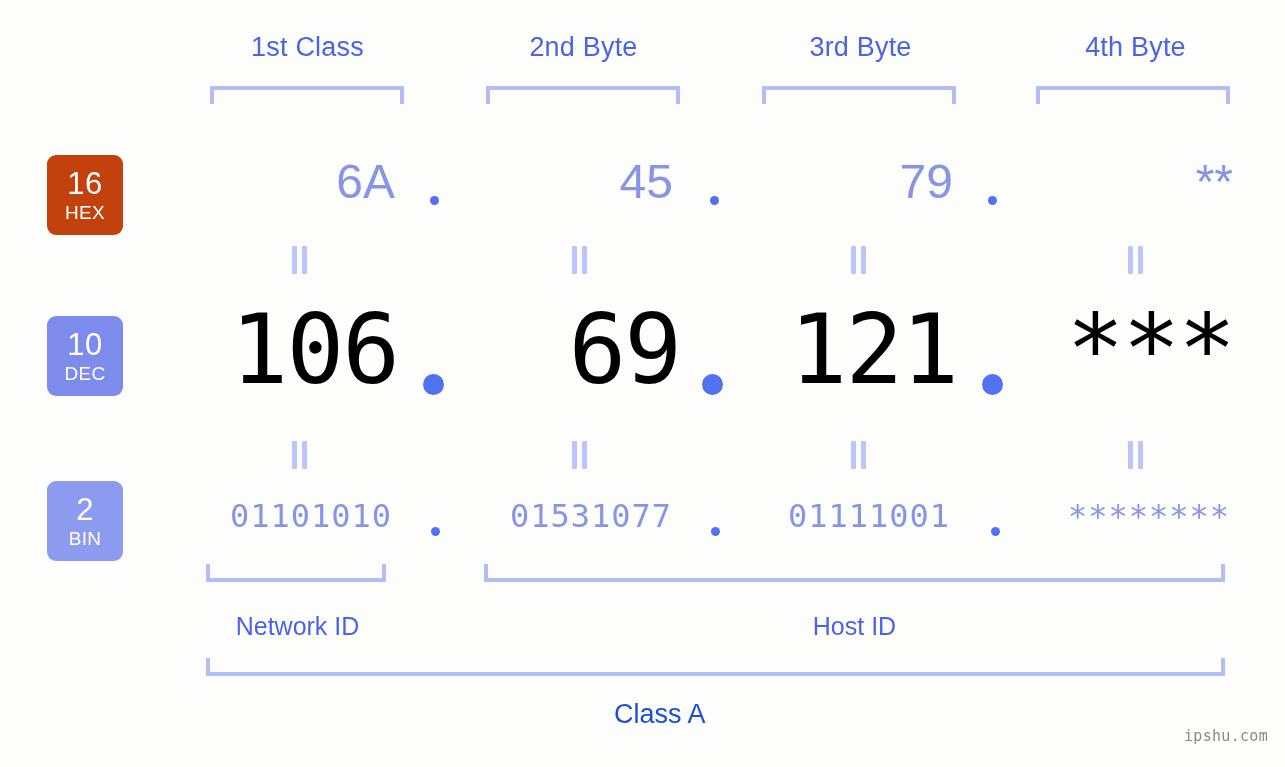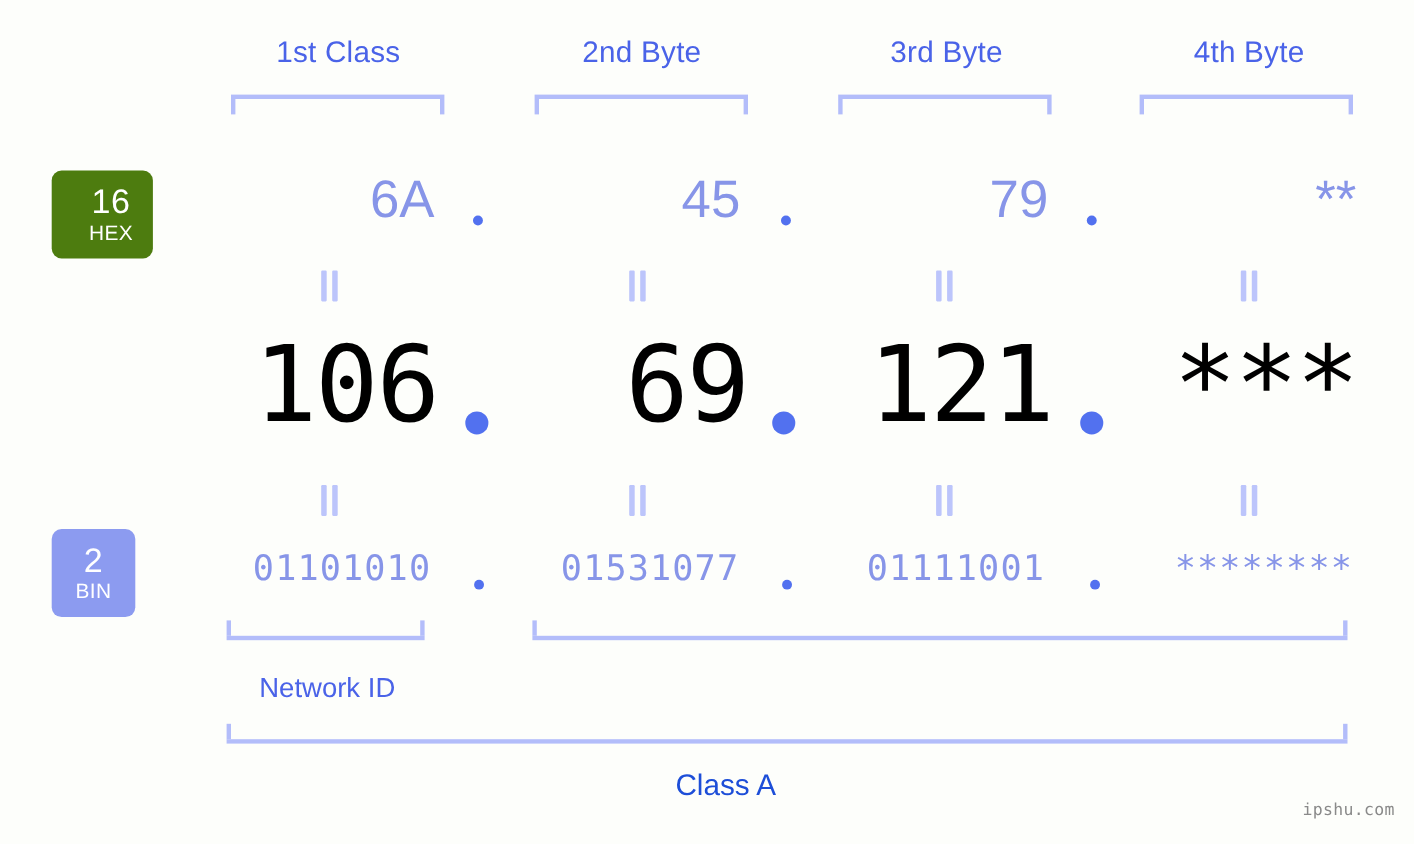--- a/index.html
+++ b/index.html
@@ -86,21 +86,21 @@
   .badge .num {
     font-size: 31px;
     font-weight: 400;
     letter-spacing: 0.5px;
   }
   .badge .nm {
     font-size: 19px;
     margin-top: 4px;
     letter-spacing: 0.3px;
   }
-  .badge-hex { top: 155px; background: #4d7c0f; padding-left: 16px; }
+  .badge-hex { top: 155px; background: #c2410c; }
   .badge-dec { top: 316px; background: #7d8cec; }
   .badge-bin { top: 481px; background: #8c9bf0; }
 
   
   .cell {
     position: absolute;
     text-align: right;
     white-space: nowrap;
     line-height: 1;
   }
@@ -196,20 +196,24 @@
 
   <div class="bracket" style="left:210px; top:86px; width:194px;"></div>
   <div class="bracket" style="left:486px; top:86px; width:194px;"></div>
   <div class="bracket" style="left:762px; top:86px; width:194px;"></div>
   <div class="bracket" style="left:1036px; top:86px; width:194px;"></div>
 
   <div class="badge badge-hex">
     <span class="num">16</span>
     <span class="nm">HEX</span>
   </div>
+  <div class="badge badge-dec">
+    <span class="num">10</span>
+    <span class="nm">DEC</span>
+  </div>
   <div class="badge badge-bin">
     <span class="num">2</span>
     <span class="nm">BIN</span>
   </div>
 
   <div class="hex-row">
     <div class="cell" style="left:200px; width:195px;">6A</div>
     <div class="cell" style="left:478px; width:195px;">45</div>
     <div class="cell" style="left:758px; width:195px;">79</div>
     <div class="cell" style="left:1038px; width:195px;">**</div>
@@ -272,19 +276,20 @@
 
     <div class="dot dot-bin" style="left:431px;"></div>
     <div class="dot dot-bin" style="left:711px;"></div>
     <div class="dot dot-bin" style="left:991px;"></div>
   </div>
 
   <div class="bracket-up" style="left:206px; top:568px; width:180px;"></div>
   <div class="bracket-up" style="left:484px; top:568px; width:741px;"></div>
 
   <div class="section-label" style="left:200px; top:612px; width:195px;">Network ID</div>
+  <div class="section-label" style="left:757px; top:612px; width:195px;">Host ID</div>
 
   <div class="bracket-up" style="left:206px; top:662px; width:1019px;"></div>
   <div class="class-label" style="left:614px; top:699px; width:195px;">Class A</div>
 
   <div class="watermark">ipshu.com</div>
 
 </div>
 
 </body></html>

